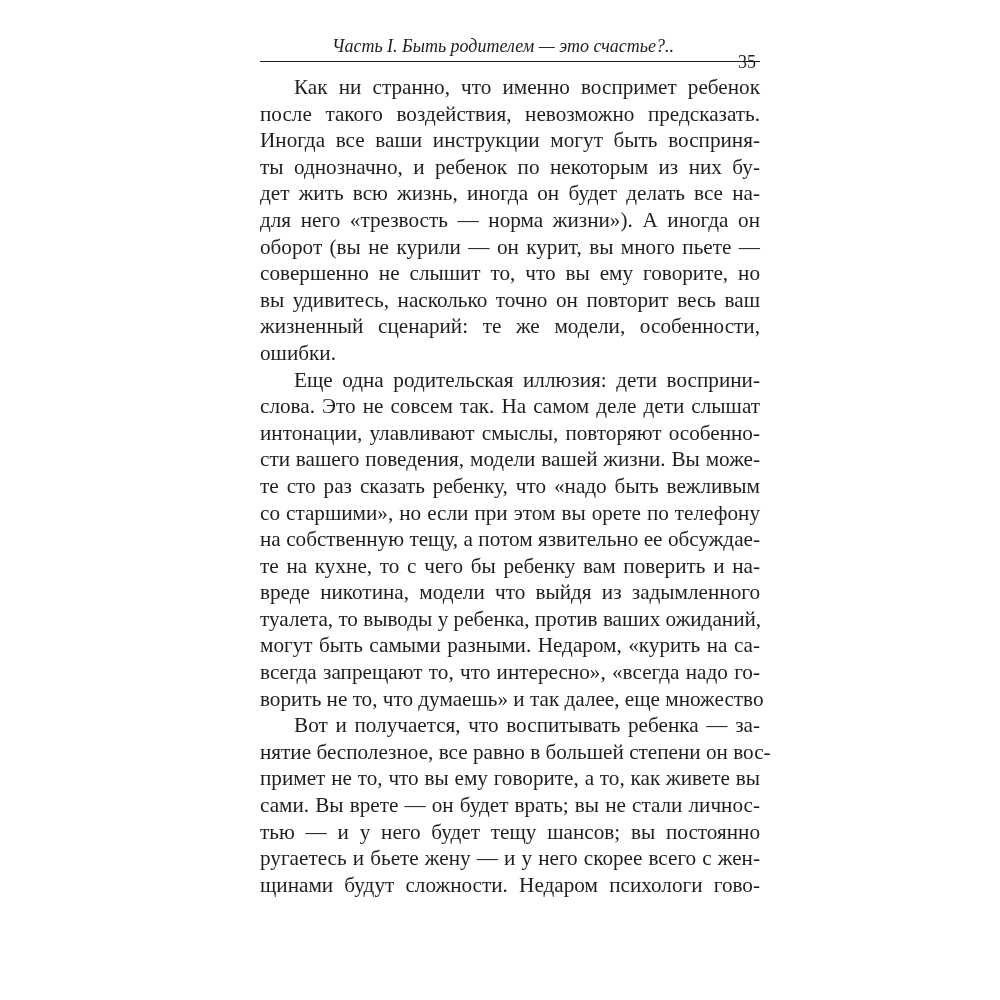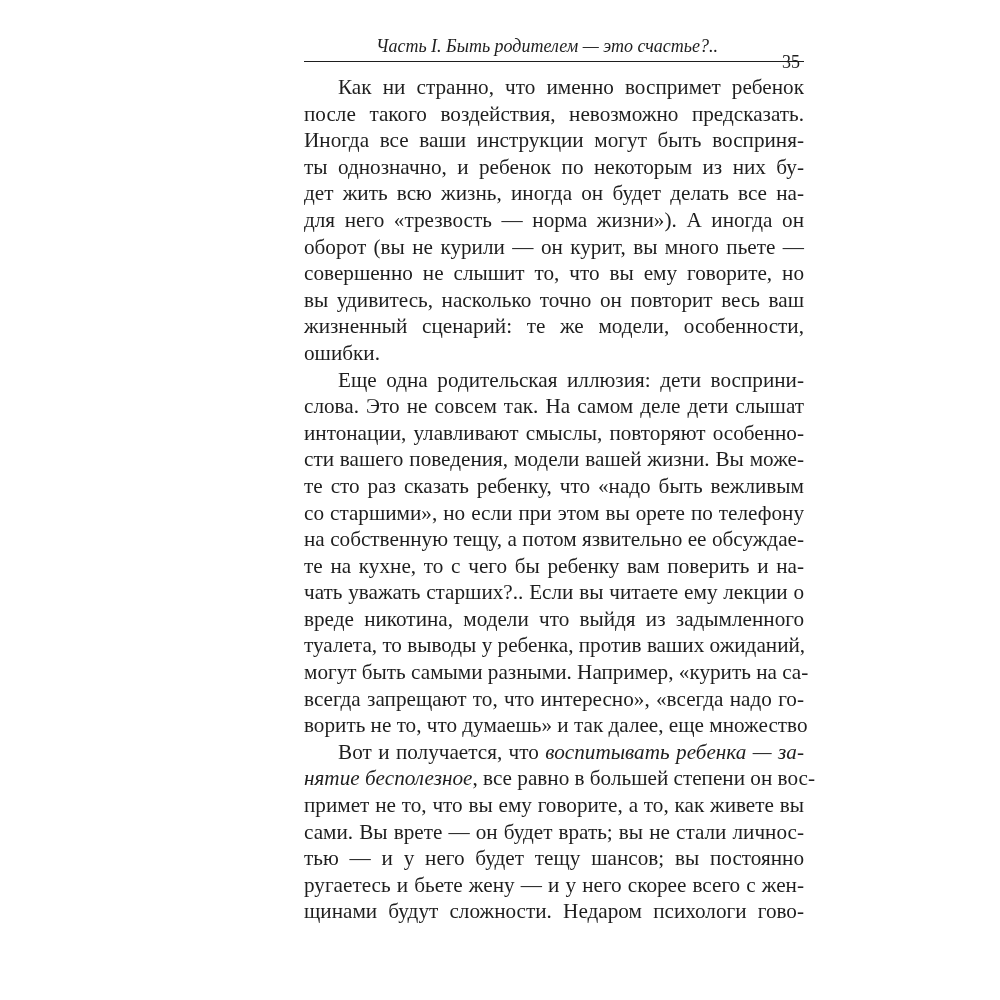--- a/index.html
+++ b/index.html
@@ -1,21 +1,20 @@
 <!DOCTYPE html>
 <html><head>
 <meta charset="utf-8">
 <style>
   html, body { margin: 0; padding: 0; background: #ffffff; }
   body { width: 1000px; height: 1000px; position: relative; overflow: hidden; }
   .page {
     position: absolute; left: 260px; top: 0; width: 500px; height: 1000px;
     font-family: "Liberation Serif", "DejaVu Serif", serif;
     color: #1e1e1e;
-    margin-left: 44px;
   }
   .running-head {
     position: absolute; left: 0; top: 34px; width: 500px; height: 24px;
     font-size: 18px; line-height: 24px;
   }
   .running-title {
     position: absolute; left: 72px; top: 0; font-style: italic; white-space: nowrap;
   }
   .page-number {
     position: absolute; right: 4px; top: 16px; white-space: nowrap;
@@ -27,21 +26,21 @@
   .body-text {
     position: absolute; left: 0; top: 74px; width: 500px;
     font-size: 21.2px; line-height: 26.6px;
   }
   .line {
     display: block; height: 26.6px; white-space: nowrap;
     text-align: justify; text-align-last: justify;
   }
   .line.last { text-align-last: left; }
   .line.indent { padding-left: 34px; }
-  .it { font-style: italic; }
+  .it { }
 </style>
 </head>
 <body>
 
 <div class="page">
   <div class="running-head">
     <span class="running-title">Часть I. Быть родителем — это счастье?..</span>
     <span class="page-number">35</span>
   </div>
   <div class="rule"></div>
@@ -61,24 +60,23 @@
       </div>
       <div>
         <span class="line indent"><span>Еще одна родительская иллюзия: дети восприни-</span></span>
         <span class="line"><span>слова. Это не совсем так. На самом деле дети слышат</span></span>
         <span class="line"><span>интонации, улавливают смыслы, повторяют особенно-</span></span>
         <span class="line"><span>сти вашего поведения, модели вашей жизни. Вы може-</span></span>
         <span class="line"><span>те сто раз сказать ребенку, что «надо быть вежливым</span></span>
         <span class="line"><span>со старшими», но если при этом вы орете по телефону</span></span>
         <span class="line"><span>на собственную тещу, а потом язвительно ее обсуждае-</span></span>
         <span class="line"><span>те на кухне, то с чего бы ребенку вам поверить и на-</span></span>
-        <span class="line"><span>чать уважать старших?.. Если вы читаете ему лекции о</span></span>
         <span class="line"><span>вреде никотина, модели что выйдя из задымленного</span></span>
         <span class="line"><span>туалета, то выводы у ребенка, против ваших ожиданий,</span></span>
-        <span class="line"><span>могут быть самыми разными. Например, «курить на са-</span></span>
+        <span class="line"><span>могут быть самыми разными. Недаром, «курить на са-</span></span>
         <span class="line"><span>всегда запрещают то, что интересно», «всегда надо го-</span></span>
         <span class="line"><span>ворить не то, что думаешь» и так далее, еще множество</span></span>
       </div>
       <div>
         <span class="line indent"><span>Вот и получается, что </span><span class="it">воспитывать ребенка — за-</span></span>
         <span class="line"><span class="it">нятие бесполезное</span><span>, все равно в большей степени он вос-</span></span>
         <span class="line"><span>примет не то, что вы ему говорите, а то, как живете вы</span></span>
         <span class="line"><span>сами. Вы врете — он будет врать; вы не стали личнос-</span></span>
         <span class="line"><span>тью — и у него будет тещу шансов; вы постоянно</span></span>
         <span class="line"><span>ругаетесь и бьете жену — и у него скорее всего с жен-</span></span>

